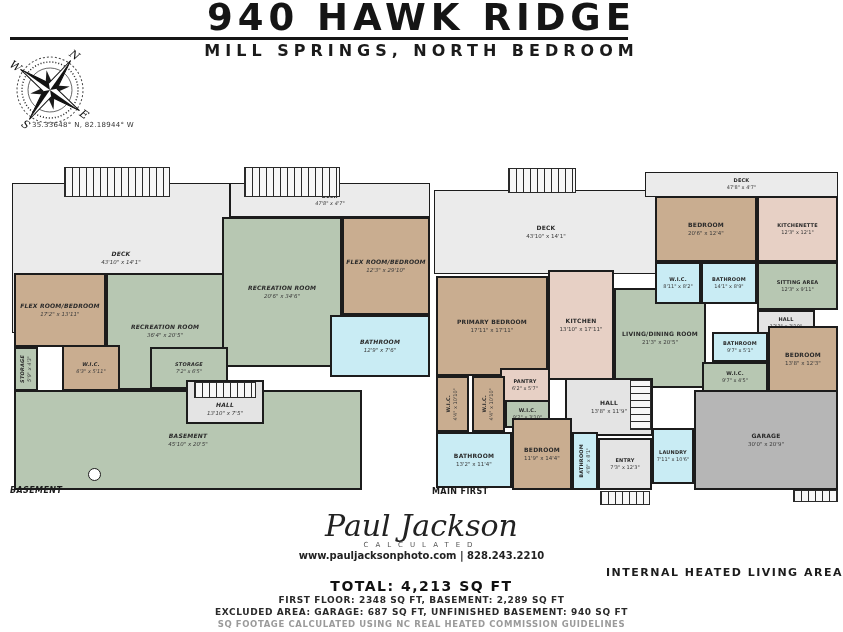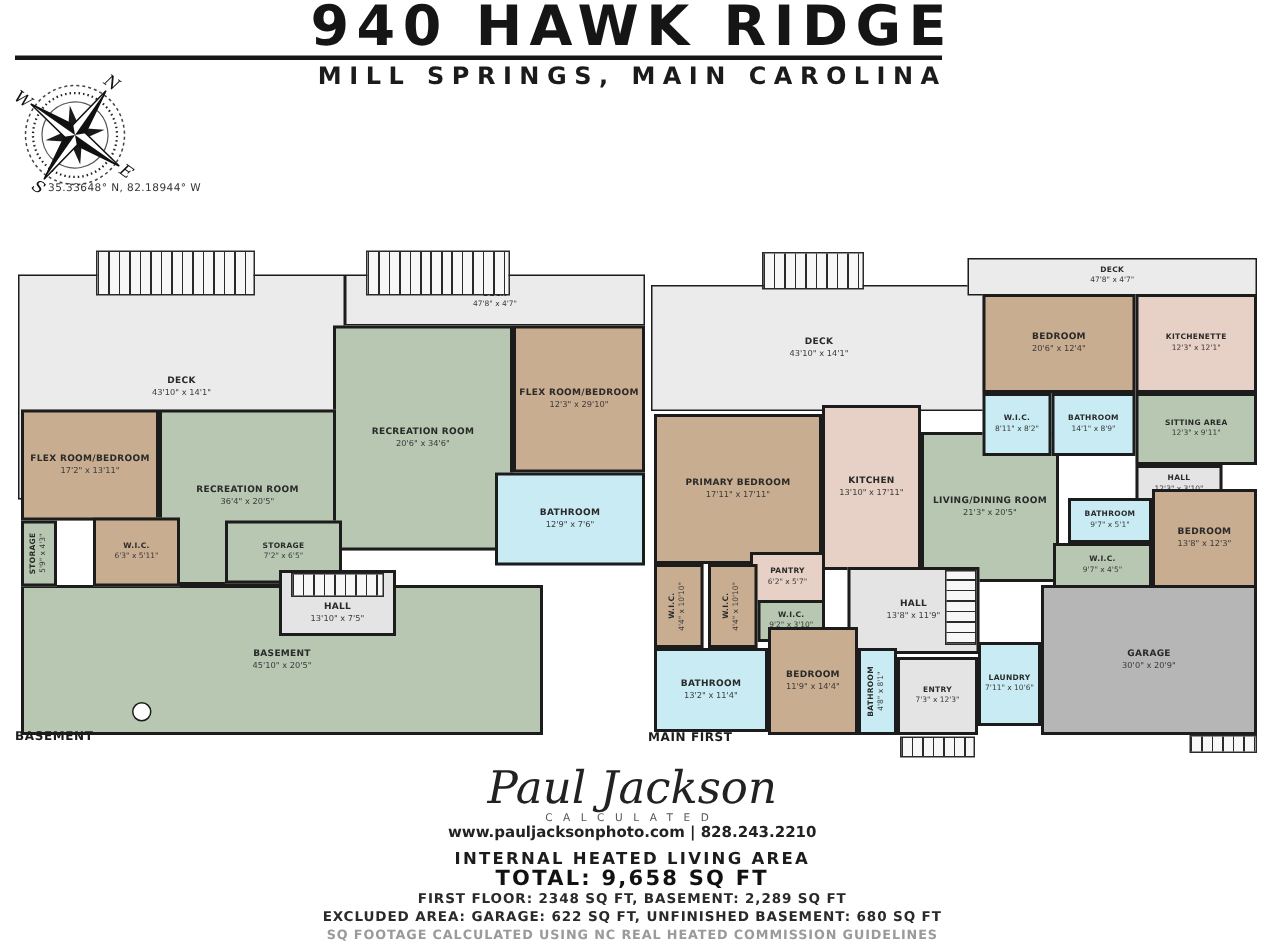--- a/index.html
+++ b/index.html
@@ -12,21 +12,21 @@
   .title-rule{position:absolute;left:10px;top:37px;width:618px;height:3px;background:#161616;}
   .subtitle{position:absolute;left:0;top:41px;width:843px;text-align:center;
             font-size:16px;font-weight:bold;letter-spacing:5px;color:#1b1b1b;}
 
   
   .compass{position:absolute;left:2px;top:42px;}
   .coords{position:absolute;left:0;top:121px;font-size:7px;color:#333;letter-spacing:.3px;margin-left:32px;}
 
   
   .plan{position:absolute;}
-  .plan-basement{left:8px;top:165px;width:420px;height:335px;}
+  .plan-basement{left:8px;top:165px;width:420px;height:335px;font-style:italic;}
   .plan-main{left:430px;top:165px;width:410px;height:335px;}
   .room{position:absolute;border:2px solid #1c1c1c;box-sizing:border-box;
         display:flex;align-items:center;justify-content:center;text-align:center;}
   .rlabel{display:flex;flex-direction:column;gap:1px;line-height:1.15;}
   .rname{font-size:6px;font-weight:bold;color:#2a2a2a;letter-spacing:.2px;}
   .rdims{font-size:5.5px;color:#3a3a3a;}
   .deck  {background:#ebebeb;border-width:1.5px;}
   .green {background:#b7c7b2;}
   .tan   {background:#c9ad90;}
   .blue  {background:#c9ecf4;}
@@ -46,37 +46,37 @@
   .floor-label{position:absolute;font-size:8px;font-weight:bold;color:#1c1c1c;letter-spacing:.4px;}
 
   
   .logo-script{position:absolute;left:0;top:508px;width:843px;text-align:center;
                font-family:"DejaVu Serif","Liberation Serif",serif;font-style:italic;
                font-size:30px;color:#222;}
   .logo-photog{position:absolute;left:0;top:541px;width:843px;text-align:center;
                font-size:7px;letter-spacing:7px;color:#555;}
   .logo-contact{position:absolute;left:0;top:550px;width:843px;text-align:center;
                font-size:10px;font-weight:bold;color:#222;}
-  .f-head {position:absolute;left:0;top:566px;width:843px;text-align:center;font-size:11px;
+  .f-head {position:absolute;left:0;top:566px;width:843px;text-align:right;font-size:11px;
            font-weight:bold;letter-spacing:1.5px;color:#1c1c1c;}
   .f-total{position:absolute;left:0;top:578px;width:843px;text-align:center;font-size:14px;
            font-weight:bold;letter-spacing:1.5px;color:#111;}
   .f-line1{position:absolute;left:0;top:595px;width:843px;text-align:center;font-size:9px;
            font-weight:bold;letter-spacing:.6px;color:#2a2a2a;}
   .f-line2{position:absolute;left:0;top:607px;width:843px;text-align:center;font-size:9px;
            font-weight:bold;letter-spacing:.6px;color:#2a2a2a;}
   .f-line3{position:absolute;left:0;top:619px;width:843px;text-align:center;font-size:8.5px;
            font-weight:bold;letter-spacing:.6px;color:#9a9a9a;}
 </style>
 </head>
 <body>
 
 <div class="title">940 HAWK RIDGE</div>
 <div class="title-rule"></div>
-<div class="subtitle">MILL SPRINGS, MAIN CAROLINA</div>
+<div class="subtitle">MILL SPRINGS, NORTH BEDROOM</div>
 
 <svg class="compass" width="96" height="96" viewBox="-48 -48 96 96">
   <g transform="rotate(35)">
     <circle r="33" fill="none" stroke="#444" stroke-width="1" stroke-dasharray="2,2"></circle>
     <circle r="28" fill="none" stroke="#222" stroke-width="1.5" stroke-dasharray="1,2"></circle>
     <circle r="22" fill="none" stroke="#555" stroke-width="0.8"></circle>
     <g fill="#1a1a1a">
       <polygon points="0,-20 4,-4 -4,-4" transform="rotate(45)"></polygon>
       <polygon points="0,-20 4,-4 -4,-4" transform="rotate(135)"></polygon>
       <polygon points="0,-20 4,-4 -4,-4" transform="rotate(225)"></polygon>
@@ -332,16 +332,16 @@
   </div>
   <div class="stairs" style="left:170px;top:326px;width:50px;height:14px"></div>
   <div class="stairs" style="left:363px;top:325px;width:45px;height:12px"></div>
   <div class="floor-label" style="left:2px;top:322px">MAIN FIRST</div>
 </div>
 
 <div class="logo-script">Paul Jackson</div>
 <div class="logo-photog">CALCULATED</div>
 <div class="logo-contact">www.pauljacksonphoto.com  |  828.243.2210</div>
 <div class="f-head">INTERNAL HEATED LIVING AREA</div>
-<div class="f-total">TOTAL: 9,658 SQ FT</div>
+<div class="f-total">TOTAL: 4,213 SQ FT</div>
 <div class="f-line1">FIRST FLOOR: 2348 SQ FT, BASEMENT: 2,289 SQ FT</div>
-<div class="f-line2">EXCLUDED AREA: GARAGE: 622 SQ FT, UNFINISHED BASEMENT: 680 SQ FT</div>
+<div class="f-line2">EXCLUDED AREA: GARAGE: 687 SQ FT, UNFINISHED BASEMENT: 940 SQ FT</div>
 <div class="f-line3">SQ FOOTAGE CALCULATED USING NC REAL HEATED COMMISSION GUIDELINES</div>
 
 </body></html>

